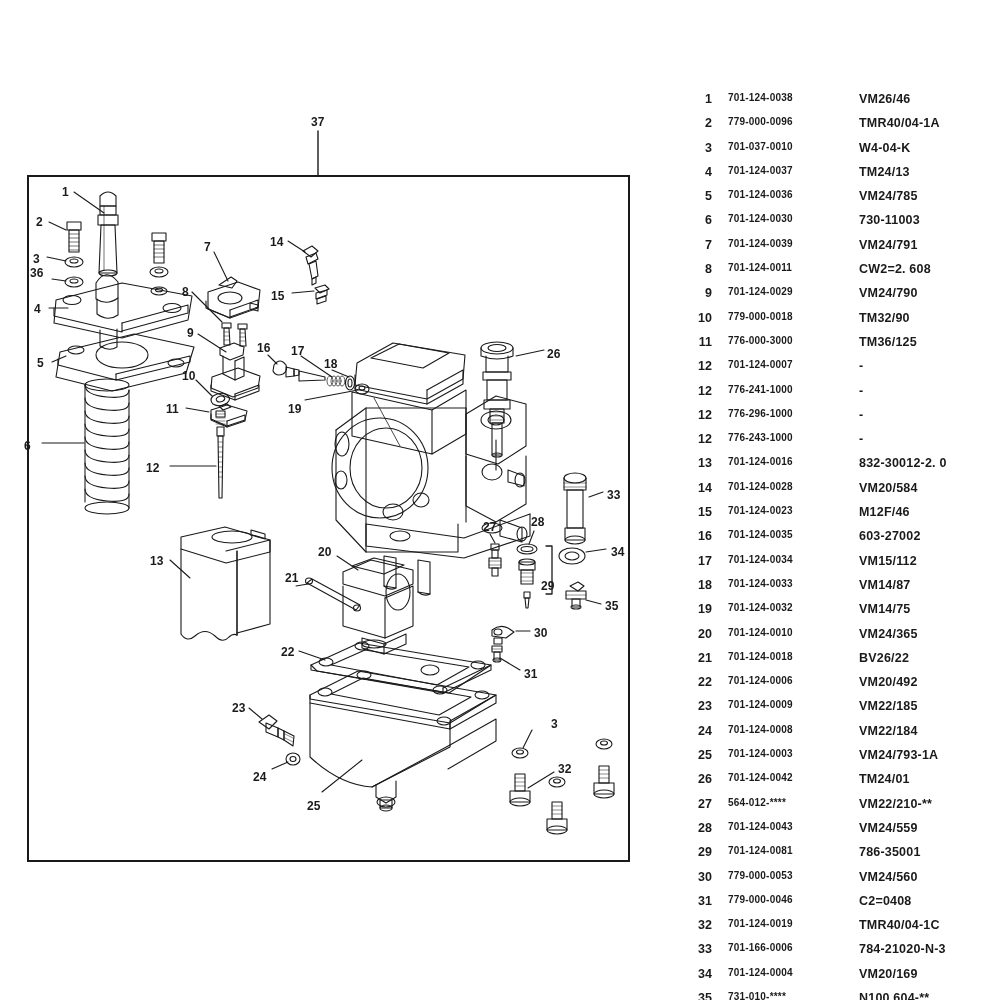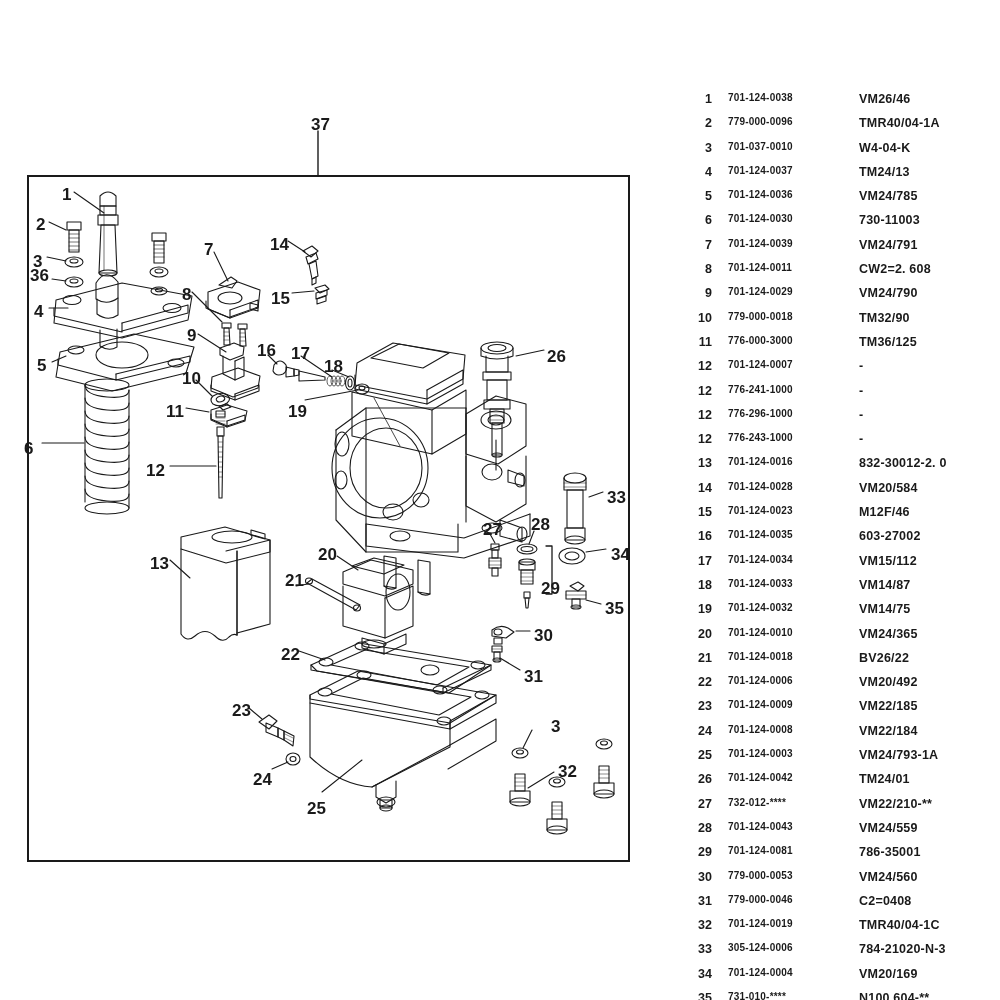--- a/index.html
+++ b/index.html
@@ -21,21 +21,21 @@
     border:2px solid #1a1a1a;
     background:#fff;
     box-sizing:border-box;
   }
   #diagram-svg{position:absolute;left:0;top:0;width:1000px;height:1000px;pointer-events:none;}
 
   
   .callout{
     position:absolute;
     font-family:"Liberation Sans", sans-serif;
-    font-size:17px;
+    font-size:12px;
     font-weight:700;
     color:#1a1a1a;
     line-height:1;
     white-space:nowrap;
   }
 
   
   #parts-list{
     position:absolute;
     left:686px;top:92px;
@@ -753,21 +753,21 @@
         <span class="col-pn">701-124-0003</span>
         <span class="col-desc">VM24/793-1A</span>
       </div>
       <div class="parts-row">
         <span class="col-idx">26</span>
         <span class="col-pn">701-124-0042</span>
         <span class="col-desc">TM24/01</span>
       </div>
       <div class="parts-row">
         <span class="col-idx">27</span>
-        <span class="col-pn">732-012-****</span>
+        <span class="col-pn">564-012-****</span>
         <span class="col-desc">VM22/210-**</span>
       </div>
       <div class="parts-row">
         <span class="col-idx">28</span>
         <span class="col-pn">701-124-0043</span>
         <span class="col-desc">VM24/559</span>
       </div>
       <div class="parts-row">
         <span class="col-idx">29</span>
         <span class="col-pn">701-124-0081</span>
@@ -783,21 +783,21 @@
         <span class="col-pn">779-000-0046</span>
         <span class="col-desc">C2=0408</span>
       </div>
       <div class="parts-row">
         <span class="col-idx">32</span>
         <span class="col-pn">701-124-0019</span>
         <span class="col-desc">TMR40/04-1C</span>
       </div>
       <div class="parts-row">
         <span class="col-idx">33</span>
-        <span class="col-pn">305-124-0006</span>
+        <span class="col-pn">701-166-0006</span>
         <span class="col-desc">784-21020-N-3</span>
       </div>
       <div class="parts-row">
         <span class="col-idx">34</span>
         <span class="col-pn">701-124-0004</span>
         <span class="col-desc">VM20/169</span>
       </div>
       <div class="parts-row">
         <span class="col-idx">35</span>
         <span class="col-pn">731-010-****</span>

